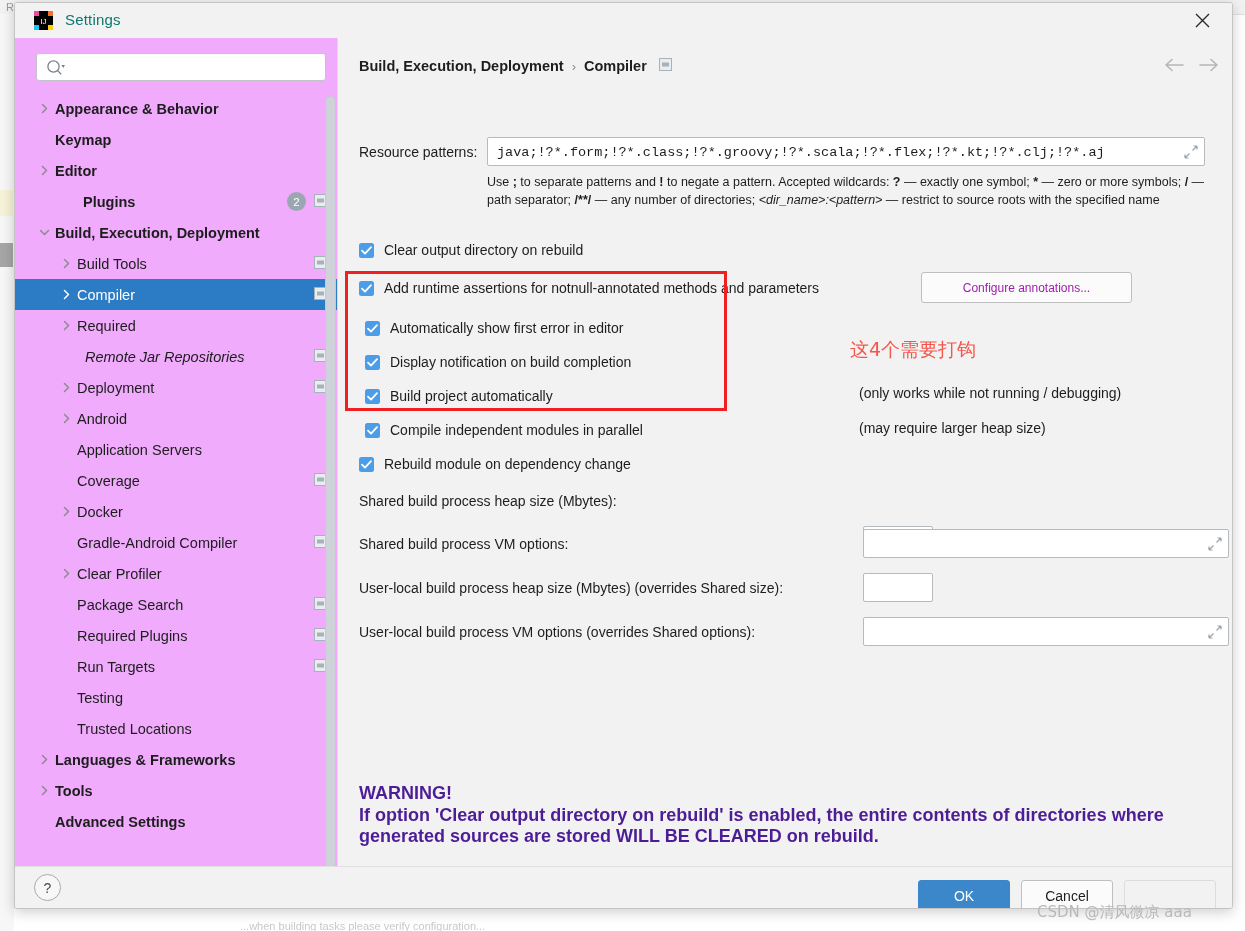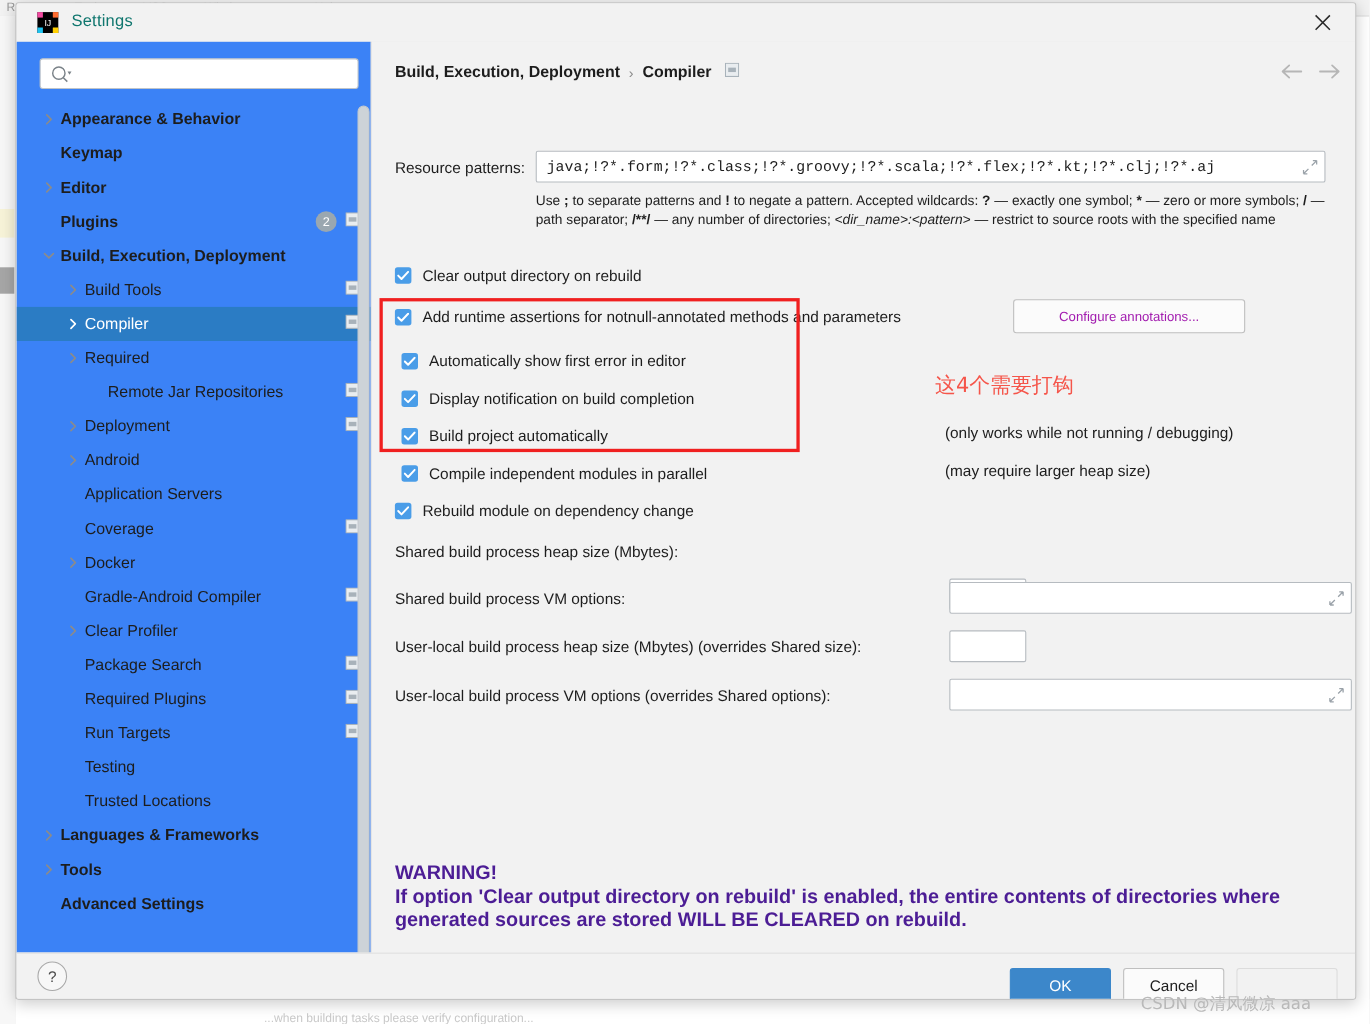--- a/index.html
+++ b/index.html
@@ -30,21 +30,21 @@
     overflow:hidden;
   }
   
   #titlebar{position:absolute;left:0;top:0;width:1217px;height:35px;background:#f2f2f2;border-bottom:1px solid #e4e4e4;}
   #app-icon{position:absolute;left:18px;top:7px;width:21px;height:21px;}
   #title-text{position:absolute;left:50px;top:8px;font-size:15px;color:#0f766e;letter-spacing:.2px;}
   #close-btn{position:absolute;right:8px;top:2px;width:44px;height:31px;display:flex;align-items:center;justify-content:center;cursor:pointer;}
   #close-btn svg{display:block;}
 
   
-  #left-panel{position:absolute;left:0;top:35px;width:322px;height:828px;background:#3b82f6;}
+  #left-panel{position:absolute;left:0;top:35px;width:322px;height:828px;background:#f0abfc;}
   #search-box{
     position:absolute;left:21px;top:15px;width:290px;height:28px;
     background:#ffffff;border:1px solid #bfc4c9;border-radius:3px;box-sizing:border-box;
   }
   #search-icon{position:absolute;left:9px;top:5px;}
   #search-input{
     position:absolute;left:34px;top:0;width:250px;height:26px;border:0;outline:0;background:transparent;
     font-family:"Liberation Sans",sans-serif;font-size:13px;color:#1d1d1d;
   }
   #tree{position:absolute;left:0;top:55px;width:322px;height:773px;overflow:hidden;}
@@ -207,21 +207,21 @@
           <span class="tree-label bold">Keymap</span>
         </div>
         <div class="tree-row" style="padding-left: 18px;">
           <span class="twisty chevron">
             <svg width="11" height="11" viewBox="0 0 11 11">
               <path d="M3.5 1.5 L7.5 5.5 L3.5 9.5" stroke="#8b8b8b" stroke-width="1.5" fill="none" stroke-linecap="round" stroke-linejoin="round"></path>
             </svg>
           </span>
           <span class="tree-label bold">Editor</span>
         </div>
-        <div class="tree-row" style="padding-left: 18px;">
+        <div class="tree-row" style="padding-left: 18px; margin-left: 28px;">
           <span class="twisty chevron"></span>
           <span class="tree-label bold">Plugins</span>
           <span class="badge">2</span>
           <span class="panel-icon after-badge"><svg width="13" height="13" viewBox="0 0 13 13">
               <rect x="0.5" y="0.5" width="12" height="12" fill="#e9edf0" stroke="#a8b2ba"></rect>
               <rect x="3" y="4.5" width="7" height="4" fill="#a8b2ba"></rect>
             </svg></span>
         </div>
         <div class="tree-row" style="padding-left: 18px;">
           <span class="twisty chevron">
@@ -256,21 +256,21 @@
             </svg></span>
         </div>
         <div class="tree-row" style="padding-left: 40px;">
           <span class="twisty chevron">
             <svg width="11" height="11" viewBox="0 0 11 11">
               <path d="M3.5 1.5 L7.5 5.5 L3.5 9.5" stroke="#8b8b8b" stroke-width="1.5" fill="none" stroke-linecap="round" stroke-linejoin="round"></path>
             </svg>
           </span>
           <span class="tree-label">Required</span>
         </div>
-        <div class="tree-row" style="padding-left: 61px;">
+        <div class="tree-row" style="padding-left: 48px; font-style: italic;">
           <span class="twisty chevron"></span>
           <span class="tree-label">Remote Jar Repositories</span>
           <span class="panel-icon"><svg width="13" height="13" viewBox="0 0 13 13">
               <rect x="0.5" y="0.5" width="12" height="12" fill="#e9edf0" stroke="#a8b2ba"></rect>
               <rect x="3" y="4.5" width="7" height="4" fill="#a8b2ba"></rect>
             </svg></span>
         </div>
         <div class="tree-row" style="padding-left: 40px;">
           <span class="twisty chevron">
             <svg width="11" height="11" viewBox="0 0 11 11">

